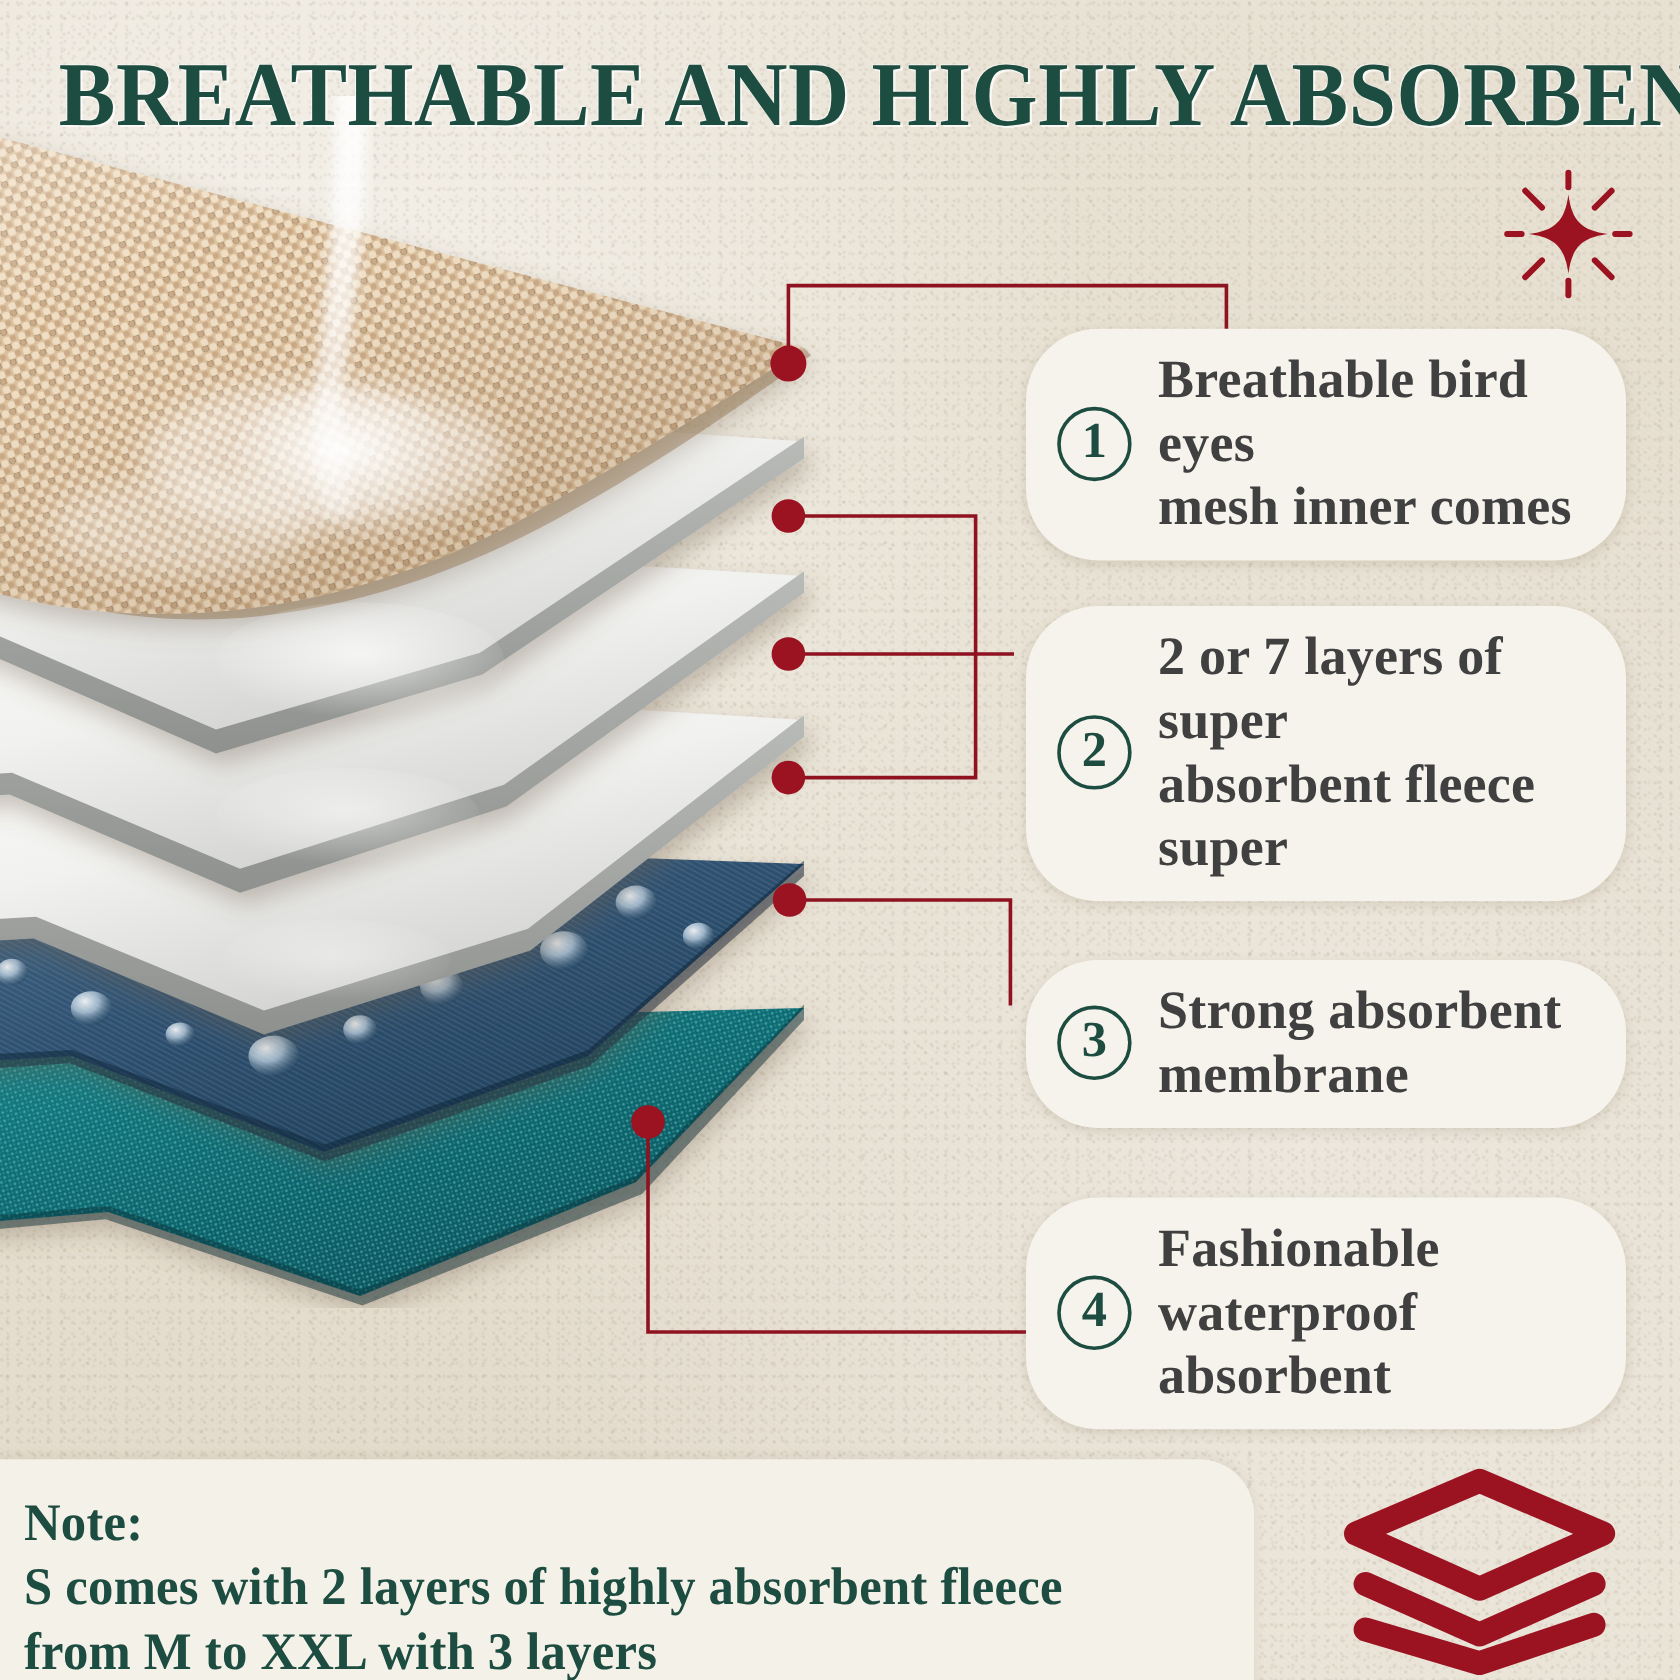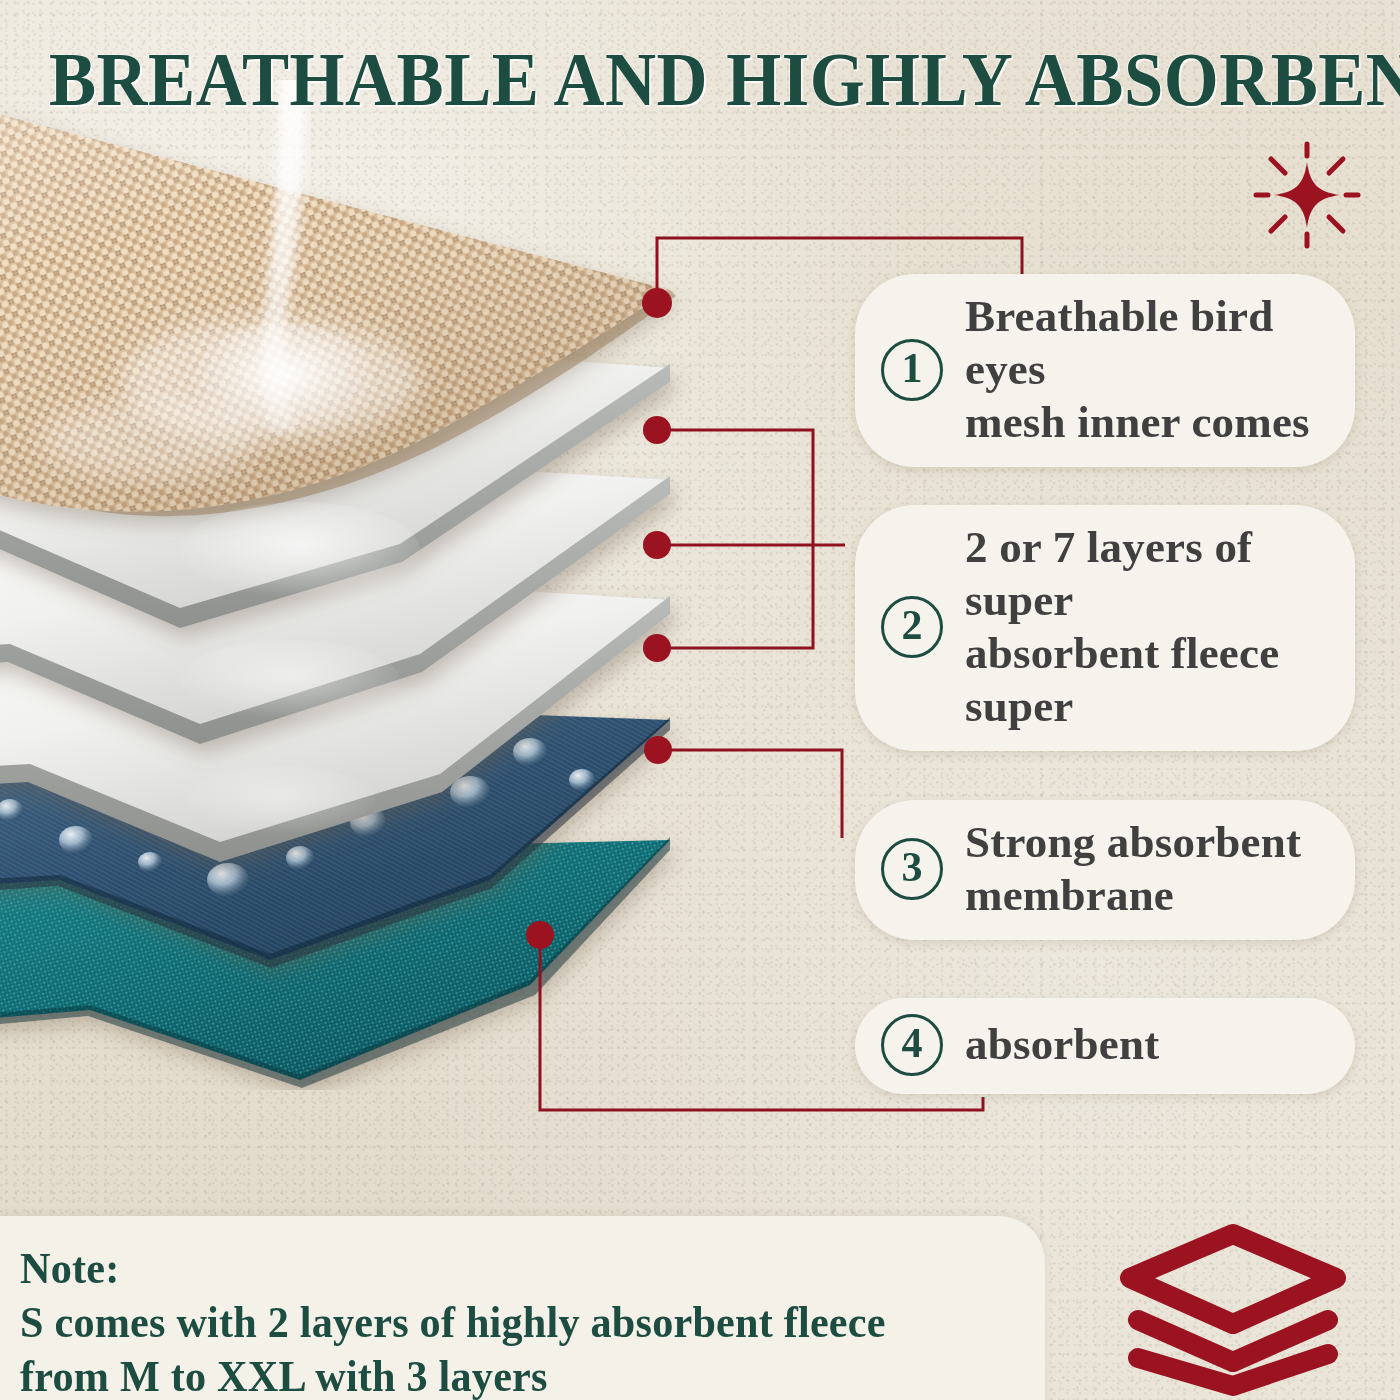--- a/index.html
+++ b/index.html
@@ -297,20 +297,21 @@
     <div class="num">3</div>
     <div class="txt">
       <div>Strong absorbent</div>
       <div>membrane</div>
     </div>
   </div>
 
   <div class="pill" id="pill4">
     <div class="num">4</div>
     <div class="txt">
+      <div>Fashionable waterproof</div>
       <div>absorbent</div>
     </div>
   </div>
 
   <div id="note">
     <div class="inner">
       <div class="note-line">Note:</div>
       <div class="note-line">S comes with 2 layers of highly absorbent fleece</div>
       <div class="note-line">from M to XXL with 3 layers</div>
     </div>

